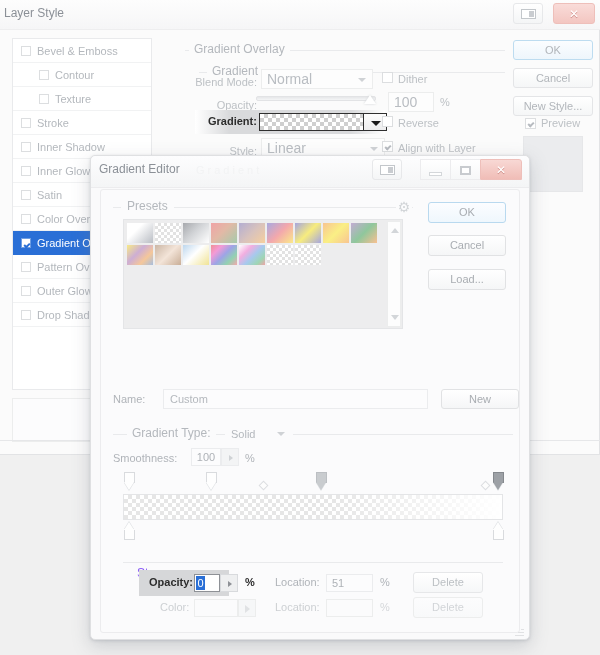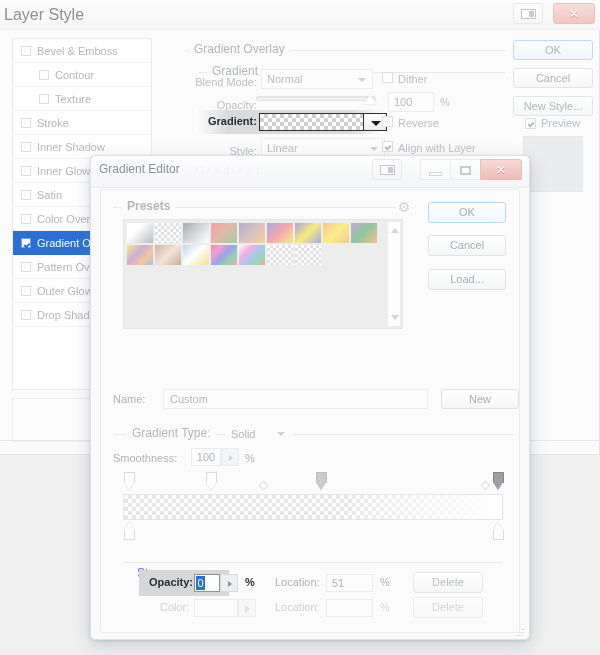--- a/index.html
+++ b/index.html
@@ -22,21 +22,21 @@
     box-sizing:border-box;
   }
   #ls-titlebar{
     position:absolute;left:0;top:0;width:600px;height:30px;
     background:linear-gradient(#fdfdfd,#f6f6f7);
     border-bottom:1px solid #eeeeef;
     box-sizing:border-box;
   }
   #ls-title{
     position:absolute;left:4px;top:6px;
-    font-size:16px;color:#8b9097;
+    font-size:12px;color:#8b9097;
   }
   .titlebar-btn{
     position:absolute;top:3px;width:30px;height:21px;
     border:1px solid #e7e8ea;border-radius:3px;
     background:linear-gradient(#ffffff,#f4f5f6);
     box-sizing:border-box;
   }
   #ls-btn-layout{left:513px;}
   #ls-btn-close{
     left:553px;width:42px;
@@ -106,21 +106,21 @@
   #grad-sub .grp-line{position:absolute;left:0;top:8px;right:0;height:1px;background:#e9eaec;}
   #grad-legend{
     position:absolute;left:8px;top:0;background:#fbfbfb;padding:0 5px;
     font-size:12px;color:#b4b8bd;
   }
   .row-lbl{
     position:absolute;text-align:right;font-size:11px;color:#bdc1c5;
   }
   .fld{
     position:absolute;background:#fdfdfd;border:1px solid #eceded;
-    box-sizing:border-box;font-size:11px;color:#b9bdc2;
+    box-sizing:border-box;font-size:14px;color:#b9bdc2;
     line-height:18px;padding-left:5px;height:20px;
   }
   .caret{
     position:absolute;right:6px;top:8px;width:0;height:0;
     border-left:4px solid transparent;border-right:4px solid transparent;
     border-top:4px solid #cfd2d5;
   }
   .cb2{
     position:absolute;width:11px;height:11px;border:1px solid #dcdee0;
     background:#fff;box-sizing:border-box;
@@ -226,21 +226,21 @@
   #ge-btn-close{position:absolute;left:389px;top:3px;width:42px;height:21px;
     border:1px solid #eebfba;border-top-right-radius:3px;
     background:linear-gradient(#f8d8d4,#f0bdb7);box-sizing:border-box;}
 
   #ge-body{
     position:absolute;left:9px;top:33px;width:420px;height:444px;
     border:1px solid #ececee;border-radius:3px;background:#fbfbfc;
     box-sizing:border-box;
   }
   #presets-group{
-    position:absolute;left:12px;top:9px;width:300px;height:140px;font-weight:bold;
+    position:absolute;left:12px;top:9px;width:300px;height:140px;
   }
   #presets-group .grp-line{position:absolute;left:0;top:8px;right:0;height:1px;background:#e9eaec;}
   #presets-legend{position:absolute;left:8px;top:0;background:#fbfbfc;padding:0 6px;font-size:12px;color:#b4b8bd;}
   #presets-gear{
     position:absolute;left:283px;top:0px;width:16px;height:16px;color:#d2d5d8;
     font-size:14px;line-height:16px;text-align:center;background:#fbfbfc;
   }
   #presets-box{
     position:absolute;left:10px;top:20px;width:280px;height:110px;
     background:#ededee;border:1px solid #e4e5e7;box-sizing:border-box;

